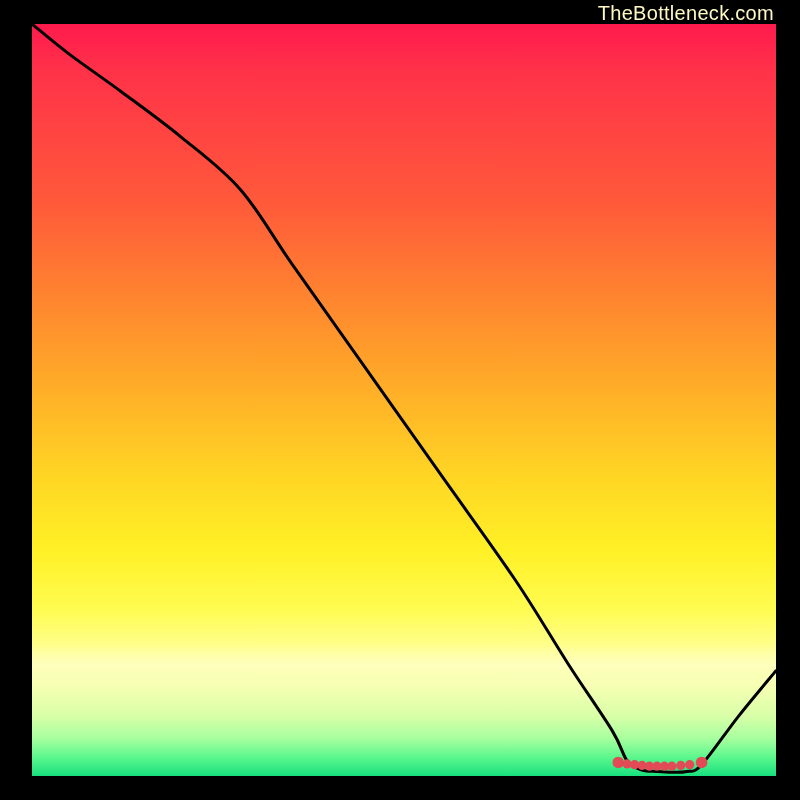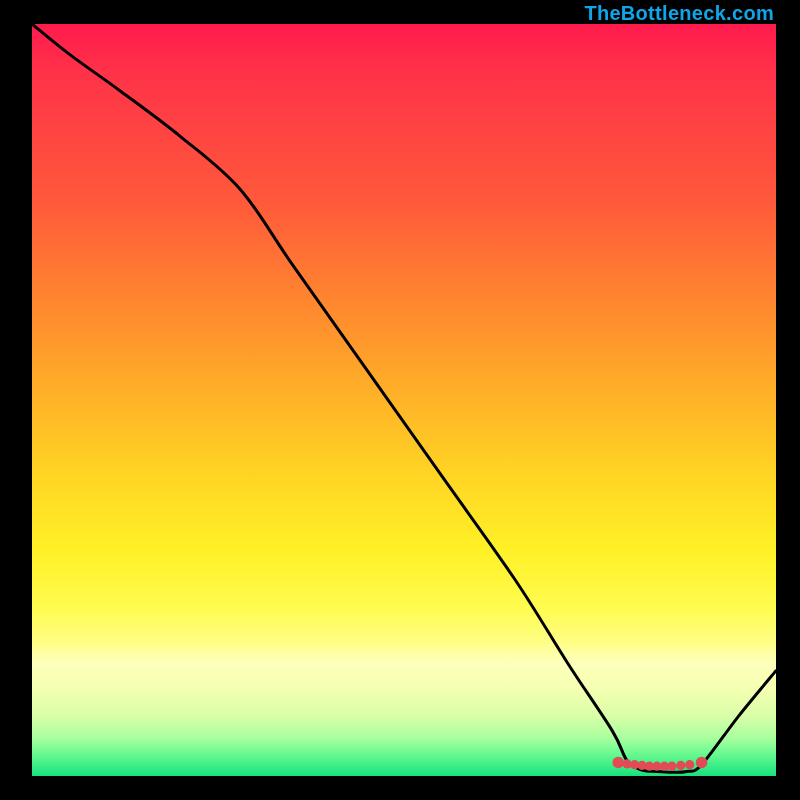--- a/index.html
+++ b/index.html
@@ -49,24 +49,24 @@
     right: 0;
     bottom: 90px;
     height: 42px;
     background: linear-gradient(to bottom, rgba(255,255,240,0.0), rgba(255,255,235,0.35), rgba(255,255,240,0.0));
     pointer-events: none;
   }
   .watermark {
     position: absolute;
     top: 2px;
     right: 26px;
-    color: #0ea5e9;
+    color: #fef9c3;
     font-size: 20px;
     letter-spacing: 0.3px;
-    font-weight: 700;
+    font-weight: 400;
   }
   svg.curve {
     position: absolute;
     left: 0; top: 0;
     width: 100%; height: 100%;
     pointer-events: none;
   }
 </style>
 </head>
 <body>

